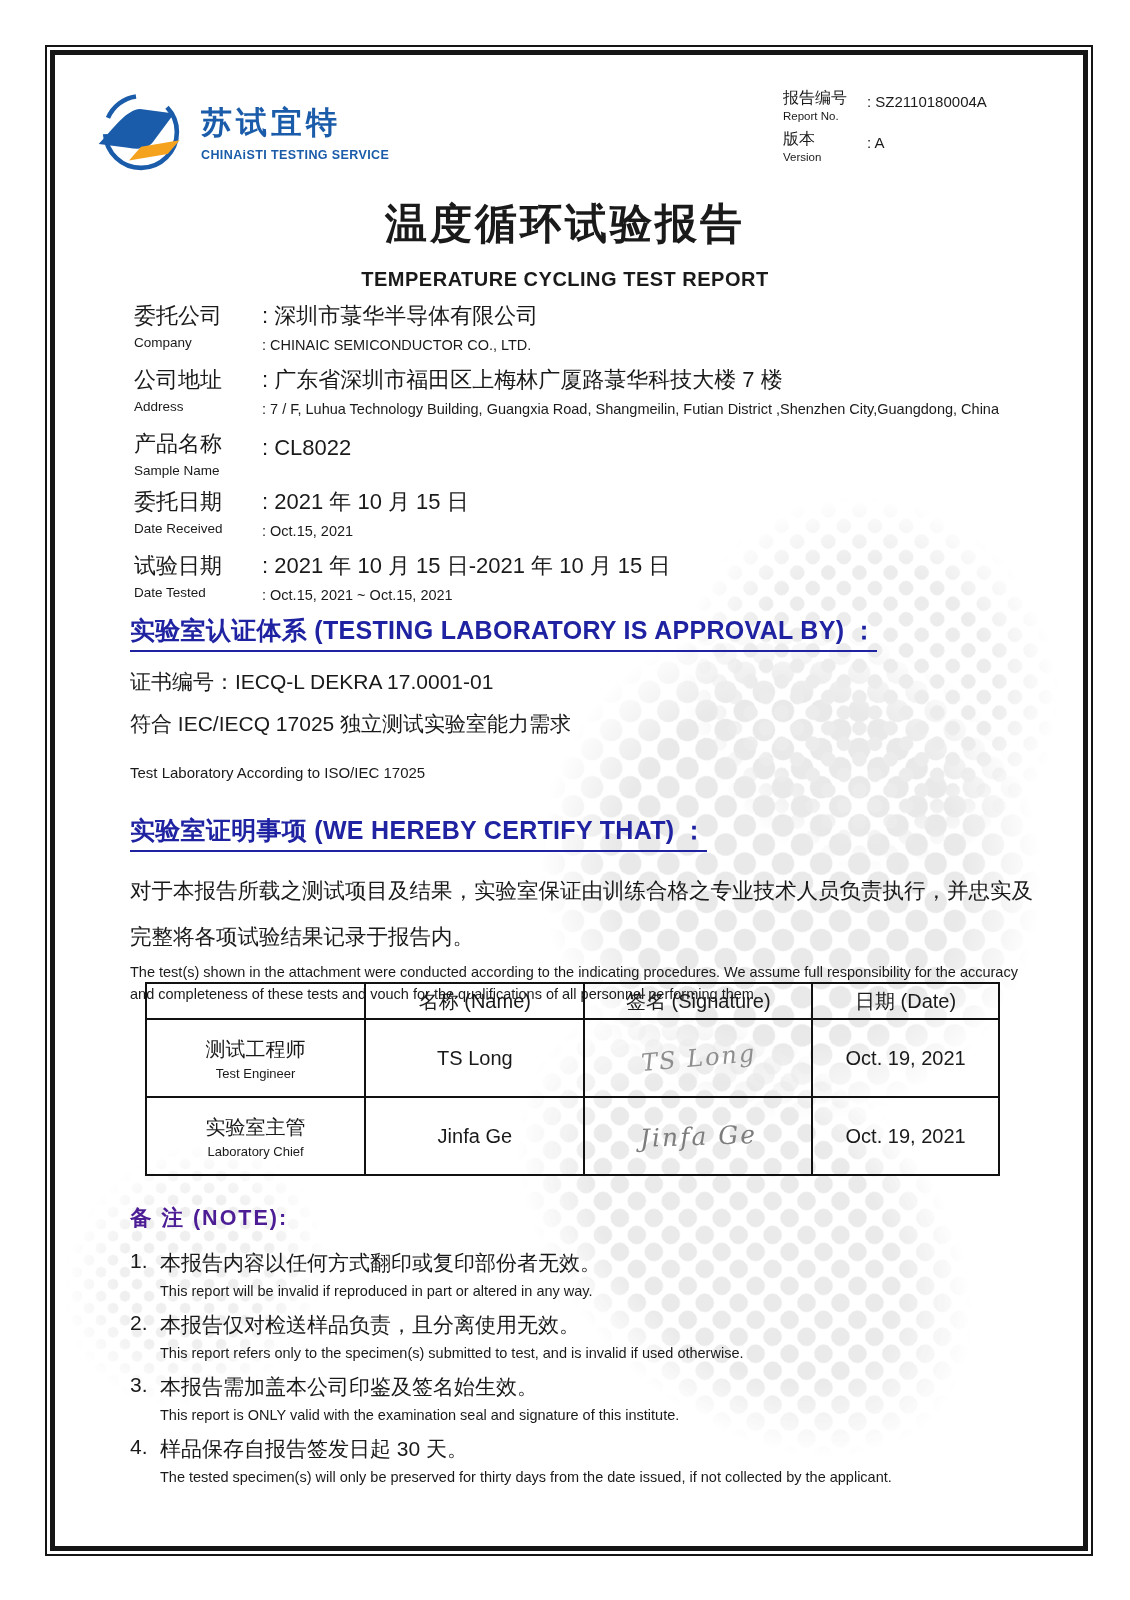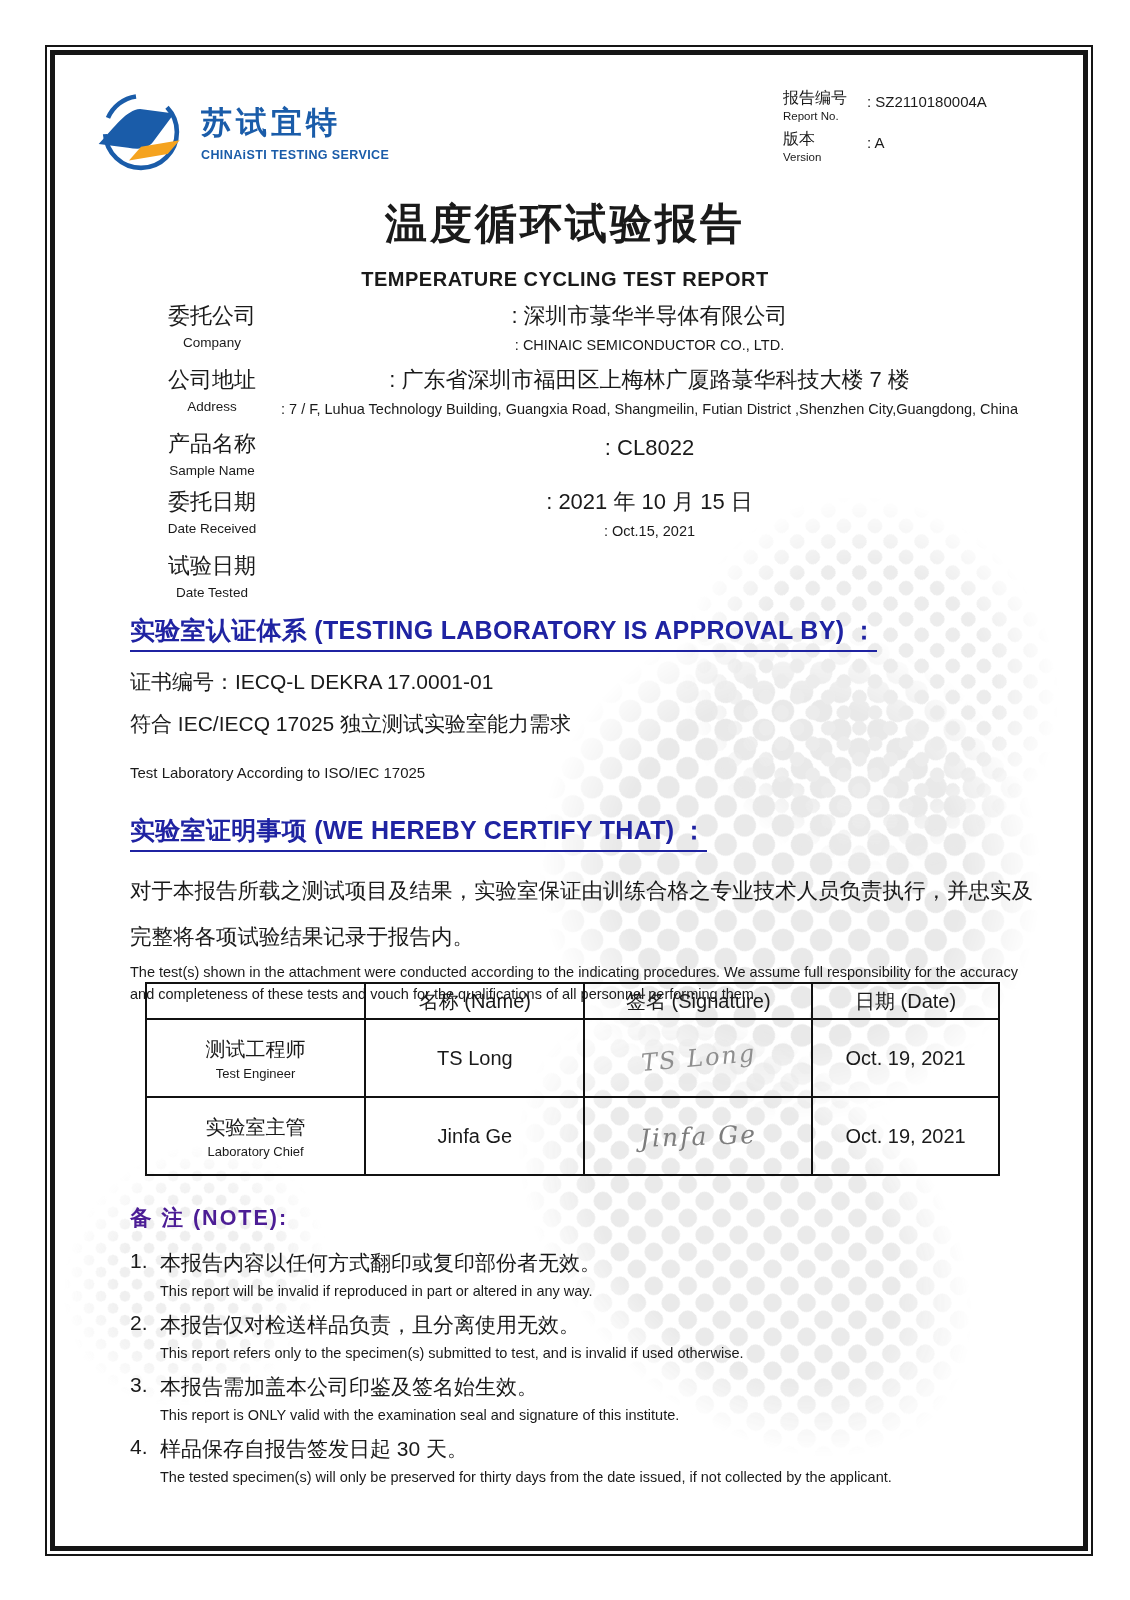--- a/index.html
+++ b/index.html
@@ -49,21 +49,21 @@
   .meta-labels { width:84px; flex:none; }
   .m-zh { font-size:16px; }
   .m-en { font-size:11.5px; margin-top:1px; }
   .meta-value { font-size:15px; padding-top:5px; }
 
   
   .title { top:196px; left:0; width:100%; text-align:center; font-size:42px; font-weight:bold; letter-spacing:3px; }
   .subtitle { top:268px; left:0; width:100%; text-align:center; font-size:20px; font-weight:bold; letter-spacing:.5px; }
 
   
-  .info { left:148px; top:301px; width:875px;text-align:center; }
+  .info { left:134px; top:301px; width:875px; }
   .info-row { display:flex; margin-bottom:9px; }
   .info-labels { width:128px; flex:none; }
   .il-zh { font-size:22px; }
   .il-en { font-size:13.5px; margin-top:4px; }
   .info-values { flex:1; }
   .iv-zh { font-size:22px; }
   .iv-en { font-size:14.5px; margin-top:4px; line-height:1.45; }
 
   
   .sec1 { left:130px; top:614px; width:905px; }
@@ -186,20 +186,24 @@
       <div class="info-values">
         <div class="iv-zh">: 2021 年 10 月 15 日</div>
         <div class="iv-en">: Oct.15, 2021</div>
       </div>
     </div>
 
     <div class="info-row">
       <div class="info-labels">
         <div class="il-zh">试验日期</div>
         <div class="il-en">Date Tested</div>
+      </div>
+      <div class="info-values">
+        <div class="iv-zh">: 2021 年 10 月 15 日-2021 年 10 月 15 日</div>
+        <div class="iv-en">: Oct.15, 2021 ~ Oct.15, 2021</div>
       </div>
     </div>
   </div>
 
   <div class="blk sec1">
     <div class="sec-heading">实验室认证体系 (TESTING LABORATORY IS APPROVAL BY) ：</div>
     <div class="line-zh">证书编号：IECQ-L DEKRA 17.0001-01</div>
     <div class="line-zh gap">符合 IEC/IECQ 17025 独立测试实验室能力需求</div>
     <div class="line-en">Test Laboratory According to ISO/IEC 17025</div>
   </div>

